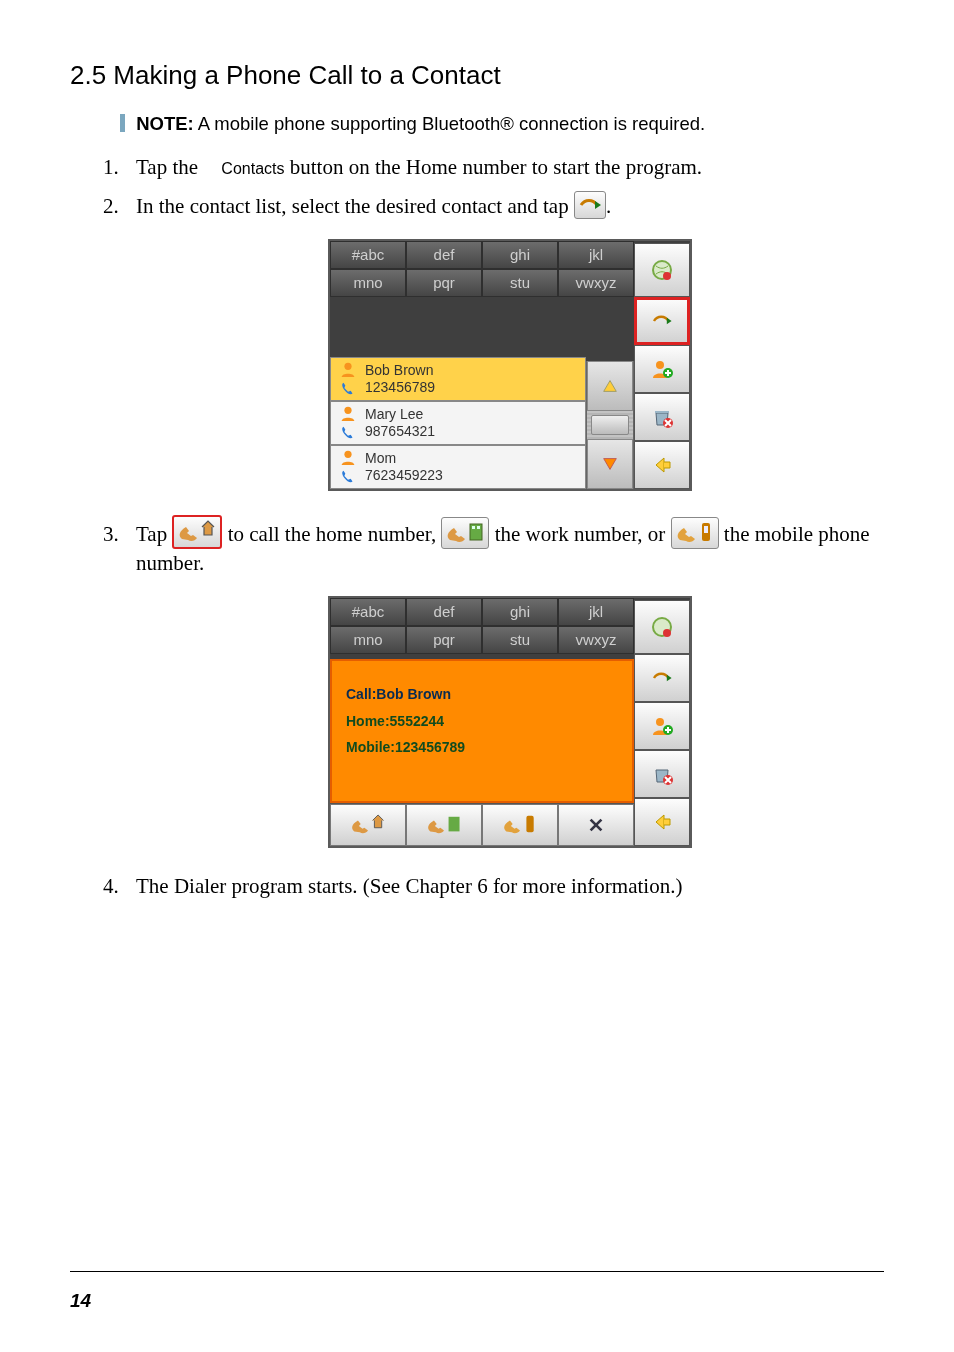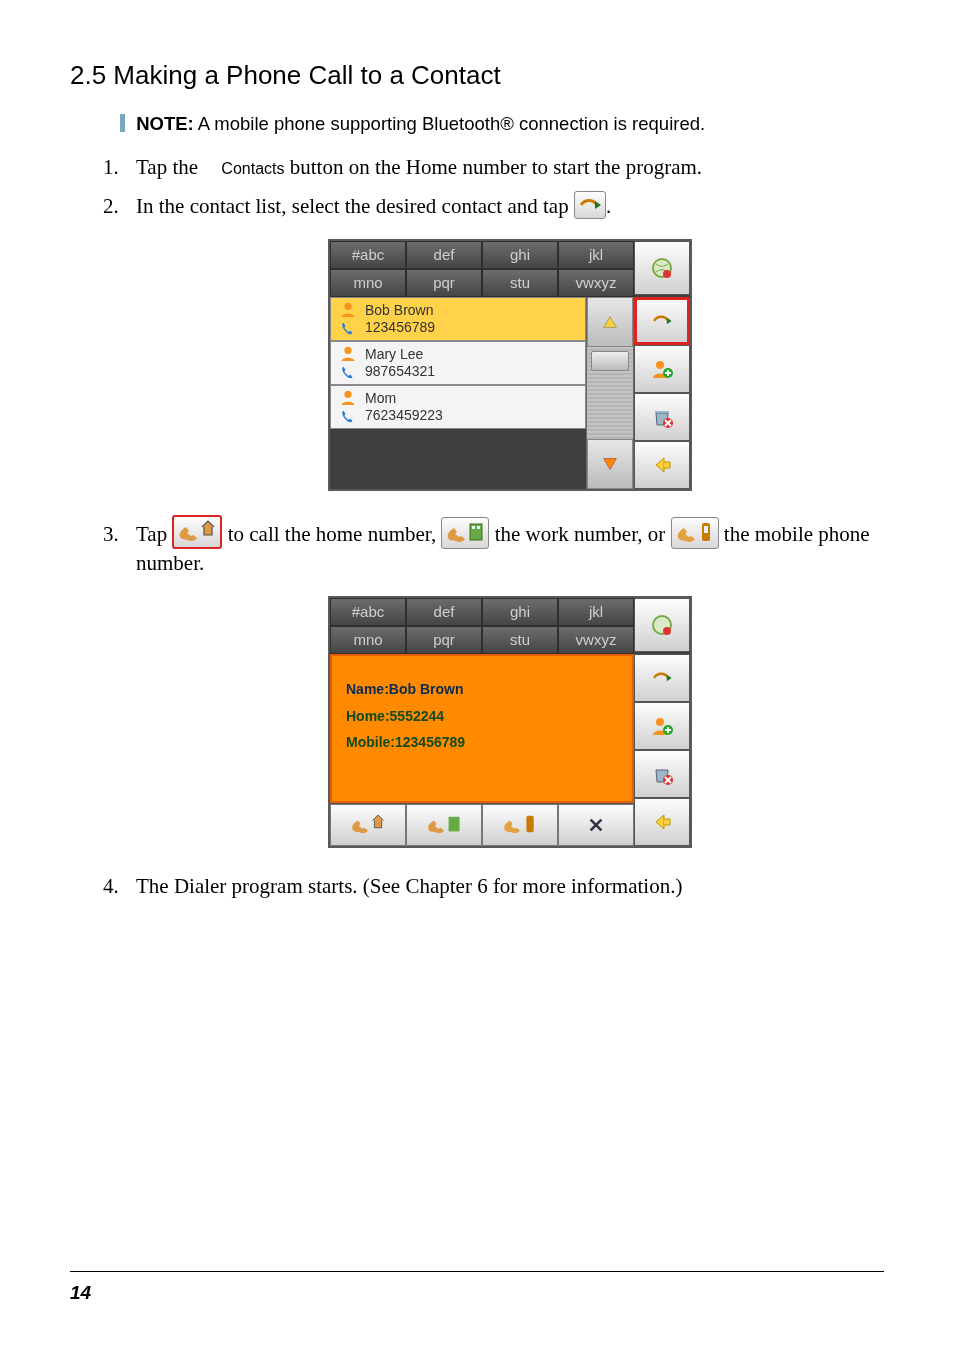--- a/index.html
+++ b/index.html
@@ -58,21 +58,21 @@
   .bold { font-weight: normal; font-family: Arial, Helvetica, sans-serif; font-size: 16px; margin-left: 18px;}
   .figure-wrap { text-align: center; margin: 18px 0 24px 0; }
   .contact-app {
     display: inline-block;
     width: 360px;
     border: 2px solid #5a5a5a;
     background: #3f3f3f;
     text-align: left;
     font-family: Arial, Helvetica, sans-serif;
   }
-  .app-row { display:flex; }
+  .app-row { display:flex;align-items:flex-end; }
   .keypad { flex: 1; }
   .keypad-row { display:flex; }
   .keypad-cell {
     flex:1;
     background: linear-gradient(#6c6c6c,#454545);
     border: 1px solid #2f2f2f;
     color: #cfcfcf;
     font-size: 15px;
     text-align:center;
     padding: 3px 0;
@@ -139,21 +139,21 @@
   }
   .call-btn {
     flex:1;
     height: 40px;
     background: linear-gradient(#fdfdfd,#d0d0d0);
     border:1px solid #777;
     display:flex; align-items:center; justify-content:center;
   }
   .page-num {
     position: absolute;
-    bottom: 48px;
+    bottom: 40px;
     left: 70px;
     font-style: italic;
     font-weight: bold;
     font-family: Arial, Helvetica, sans-serif;
     font-size: 19px;
   }
   hr.footline {
     position:absolute;
     bottom: 70px;
     left: 70px;
@@ -364,21 +364,21 @@
               <svg class="ic24" viewBox="0 0 24 24">
                   <circle cx="12" cy="12" r="9" fill="#daeac9" stroke="#7a4" stroke-width="2"></circle>
                   <circle cx="17" cy="18" r="4" fill="#d33"></circle>
                 </svg>
             </div>
           </div>
         </div>
         <div class="app-row">
           <div style="flex:1;display:flex;flex-direction:column;">
             <div class="detail-panel">
-              <div><span style="color:#0a2b50;">Name:</span><span style="color:#0a2b50;">Bob Brown</span></div>
+              <div><span style="color:#0a2b50;">Call:</span><span style="color:#0a2b50;">Bob Brown</span></div>
               <div><span>Home:</span><span>5552244</span></div>
               <div><span>Mobile:</span><span>123456789</span></div>
             </div>
             <div class="bottom-calls">
               <div class="call-btn">
                 <svg class="ic36" viewBox="0 0 46 30">
                     <path d="M8 22c-4-3-3-8 4-12l3 4-2 2 4 3 2-1 4 3c-2 3-6 4-9 2" fill="#d94"></path>
                     <path d="M28 10l6-6 6 6M30 10v8h8v-8" stroke="#555" fill="#d94"></path>
                   </svg>
               </div>

